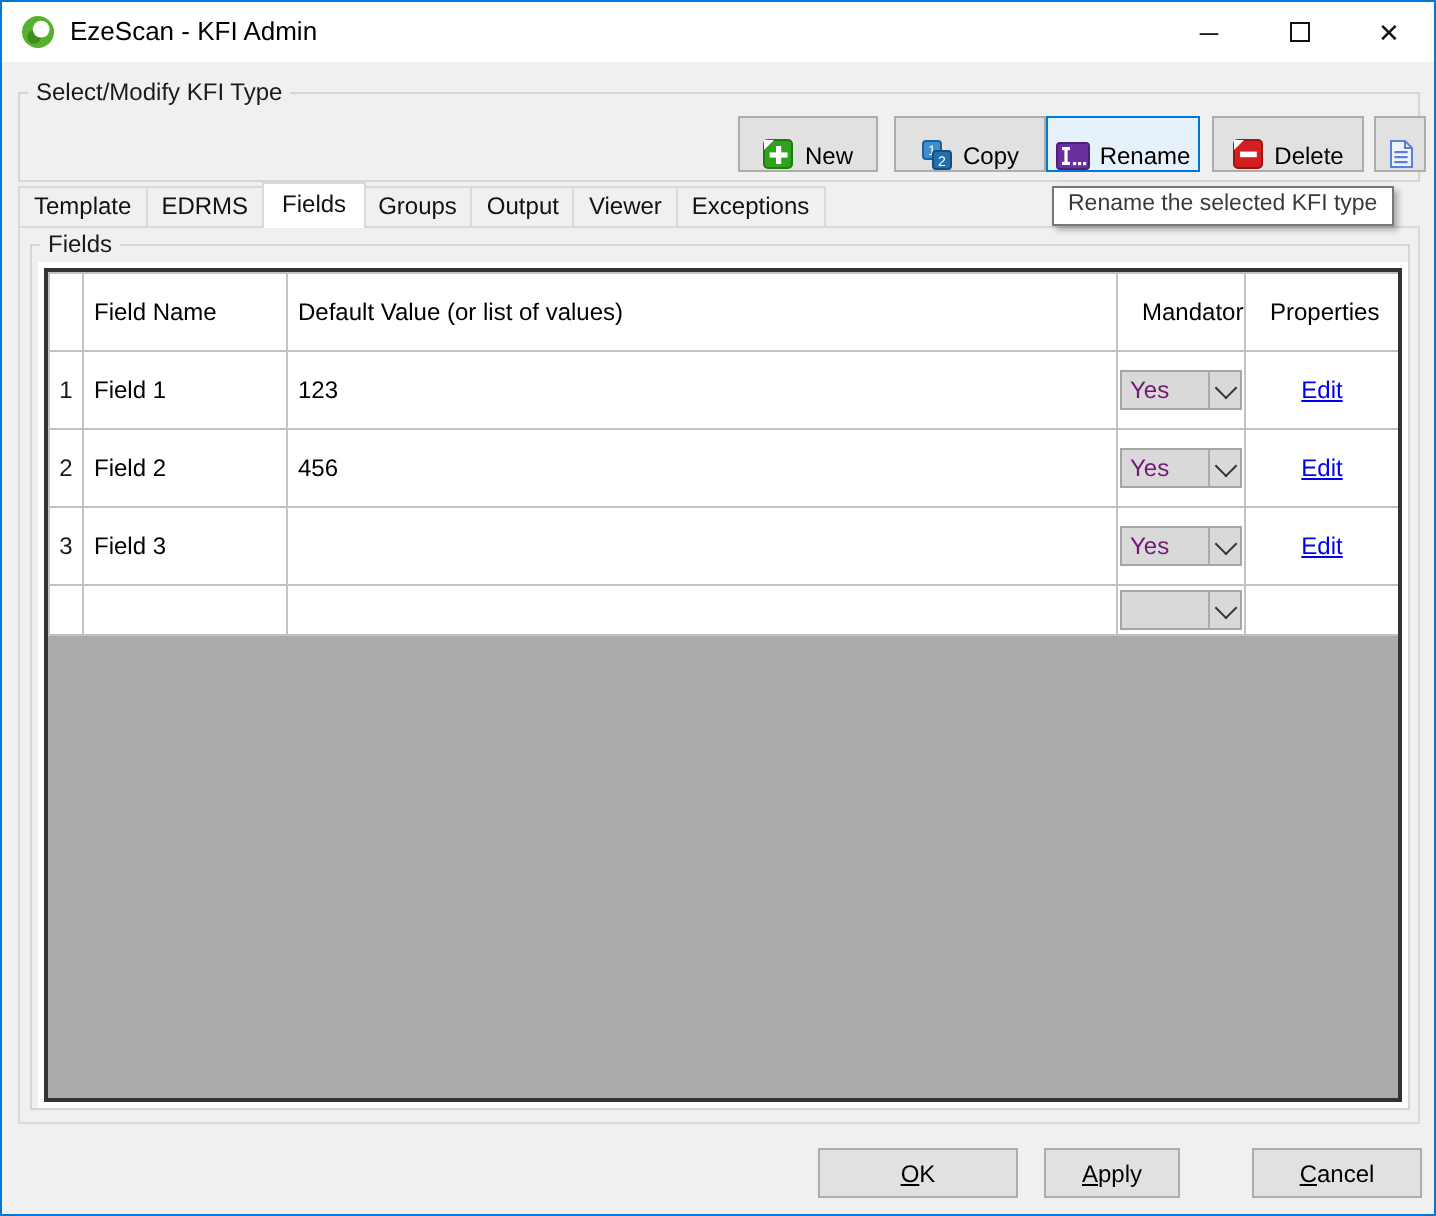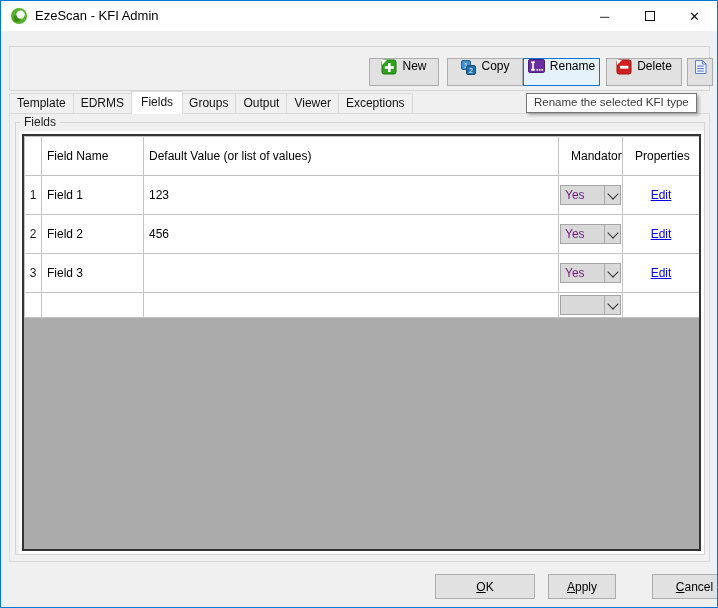--- a/index.html
+++ b/index.html
@@ -28,21 +28,21 @@
   .combo {
     position:absolute; left:14px; top:58px; width:344px; height:23px;
     background:#fff; border:1px solid #8a8a8a; display:flex; align-items:center;
   }
   .combo .combo-text { flex:1; padding:0 6px; font-size:12px; color:#000; white-space:nowrap; overflow:hidden; }
   .chev { width:8px; height:8px; border-right:1px solid #444; border-bottom:1px solid #444;
           transform:rotate(45deg); margin:-3px 10px 0 0; }
 
   .btn {
     position:absolute; top:57px; height:28px; background:#e1e1e1; border:1px solid #adadad;
-    display:flex; align-items:flex-start; justify-content:center; gap:5px; font-size:12px; color:#000;
+    display:flex; align-items:flex-end; justify-content:center; gap:5px; font-size:12px; color:#000;
   }
   .btn svg { flex:0 0 auto; }
   .btn-new    { left:368px; width:70px; }
   .btn-copy   { left:446px; width:76px; }
   .btn-rename { left:522px; width:77px; background:#e5f1fb; border:1px solid #0078d7; }
   .btn-delete { left:605px; width:76px; }
   .btn-doc    { left:686px; width:26px; }
 
   
   .tooltip {
@@ -82,21 +82,21 @@
   td.mand-cell { padding:0 !important; }
   .mcombo { display:flex; align-items:stretch; height:20px; margin:1px;
             background:#d9d9d9; border:1px solid #a5a5a5; }
   .mcombo .mval { flex:1; font-size:12px; padding:2px 0 0 4px; color:#701a75; }
   .mcombo .mchev { width:16px; border-left:1px solid #ababab; display:flex; align-items:center; justify-content:center; }
   .mcombo .mchev .chev { margin:-2px 0 0 0; border-color:#333; }
   .edit-link { color:#0000ee; text-decoration:underline; cursor:pointer; }
 
   
   .foot-btn { position:absolute; top:573px; height:25px; background:#e1e1e1; border:1px solid #adadad;
-              display:flex; align-items:center; justify-content:center; font-size:12px; color:#000;margin-left:26px; }
+              display:flex; align-items:center; justify-content:center; font-size:12px; color:#000; }
   .foot-btn span { display:block; }
   .foot-btn span::first-letter { text-decoration:underline; }
   .btn-ok     { left:408px; width:100px; }
   .btn-apply  { left:521px; width:68px; }
   .btn-cancel { left:625px; width:85px; }
 </style>
 </head>
 <body>
 
 <div class="window">
@@ -115,20 +115,21 @@
       <span class="win-btn">
           <span class="sq"></span>
         </span>
       <span class="win-btn">
           <span>✕</span>
         </span>
     </div>
   </div>
 
   <div class="groupbox" style="left:8px; top:45px; width:701px; height:45px;"></div>
+  <span class="group-label" style="left:13px; top:38px;">Select/Modify KFI Type</span>
 
 
   <div class="btn btn-new">
     <svg width="16" height="16" viewBox="0 0 16 16">
       <rect x="1" y="1" width="14" height="14" rx="2" fill="#2fa11c" stroke="#1f7a10"></rect>
       <polygon points="1,1 6,1 1,6" fill="#ffffff"></polygon>
       <rect x="7" y="4" width="2.6" height="9" fill="#ffffff"></rect>
       <rect x="3.8" y="7.2" width="9" height="2.6" fill="#ffffff"></rect>
     </svg>
     <span>New</span>

